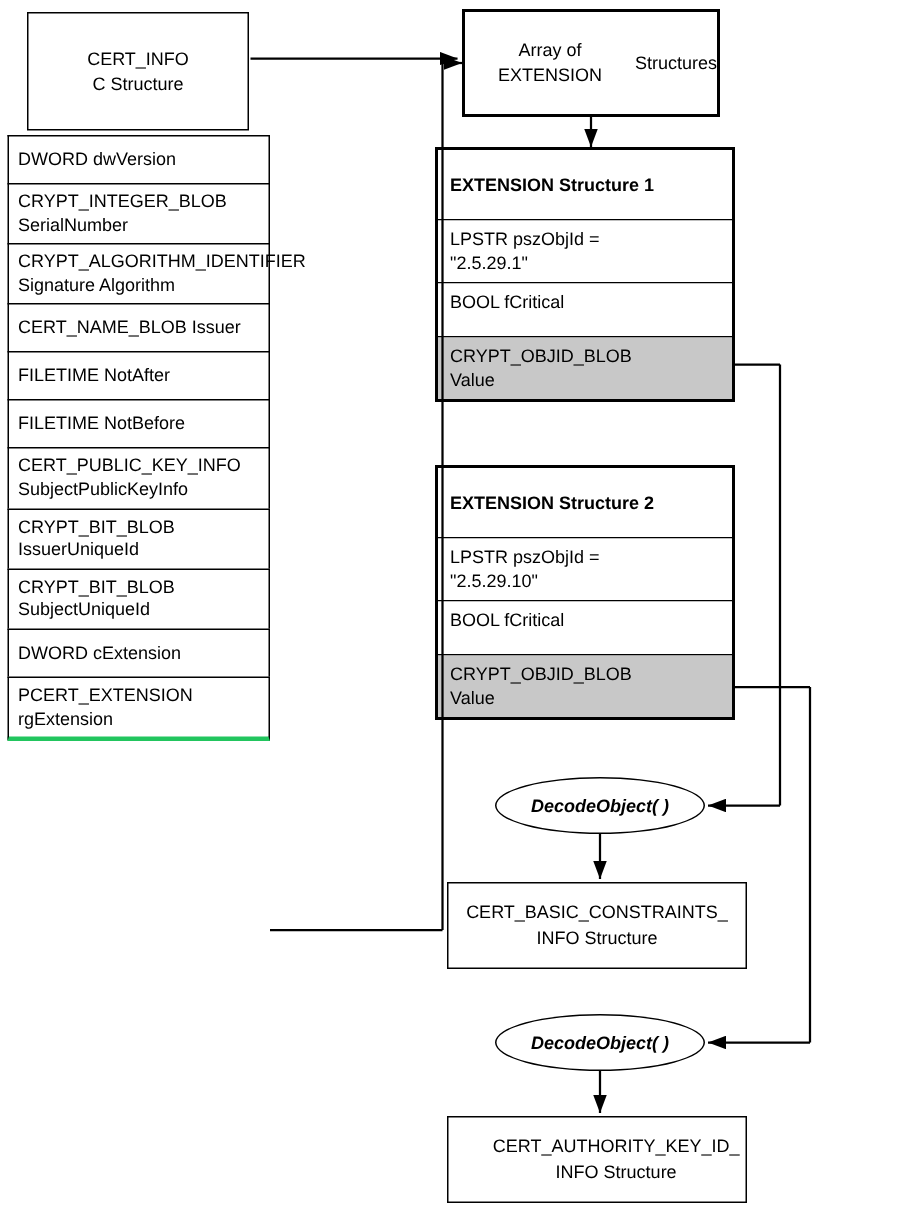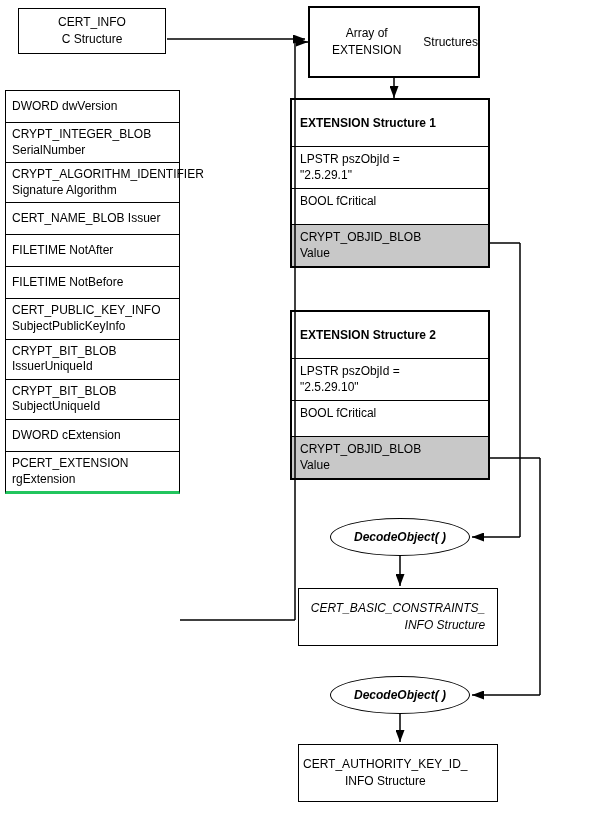--- a/index.html
+++ b/index.html
@@ -18,21 +18,21 @@
       height: 817px;
       background: #fff;
     }
 
     
     .cert-info-box {
       position: absolute;
       left: 18px;
       top: 8px;
       width: 148px;
-      height: 46px;
+      height: 79px;
       border: 1.5px solid #000;
       display: flex;
       flex-direction: column;
       align-items: center;
       justify-content: center;
       background: #fff;
       text-align: center;
       line-height: 1.4;
     }
 
@@ -169,21 +169,21 @@
     
     .cert-authority-box {
       position: absolute;
       left: 298px;
       top: 744px;
       width: 200px;
       height: 58px;
       border: 1.5px solid #000;
       display: flex;
       align-items: center;
-      justify-content: flex-start;
+      justify-content: flex-end;
       background: #fff;
       text-align: center;
       line-height: 1.4;
       padding: 4px;
     }
 
     
     .arrows-svg {
       position: absolute;
       left: 0;
@@ -242,21 +242,21 @@
     <div class="ext-field">BOOL  fCritical</div>
     <div class="ext-field shaded" style="white-space:pre-line">CRYPT_OBJID_BLOB
 Value</div>
   </div>
 
   <div class="decode1">
     <span>DecodeObject( )</span>
   </div>
 
   <div class="cert-basic-box">
-    <span style="white-space:pre-line; text-align:right;font-style:italic;">CERT_BASIC_CONSTRAINTS_
+    <span style="white-space:pre-line; text-align:center;">CERT_BASIC_CONSTRAINTS_
 INFO Structure</span>
   </div>
 
   <div class="decode2">
     <span>DecodeObject( )</span>
   </div>
 
   <div class="cert-authority-box">
     <span style="white-space:pre-line; text-align:center;">CERT_AUTHORITY_KEY_ID_
 INFO Structure</span>

